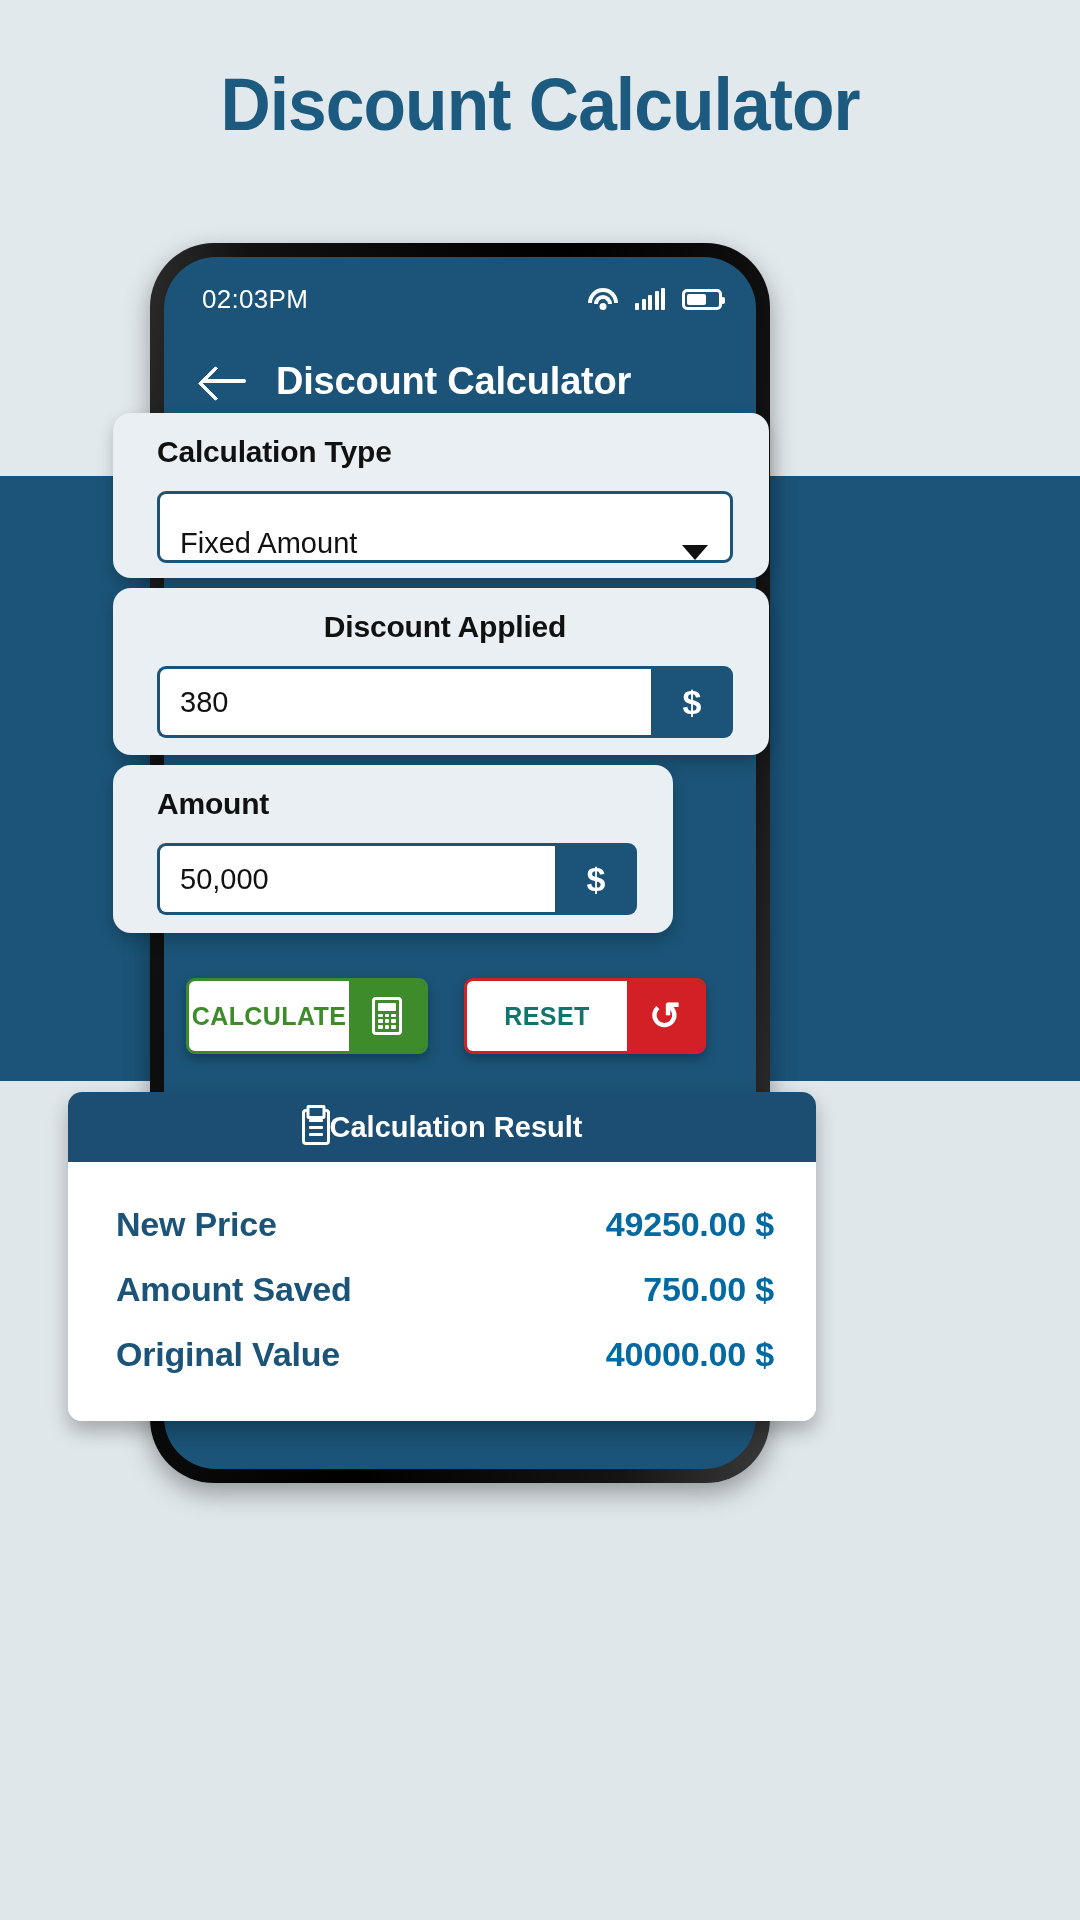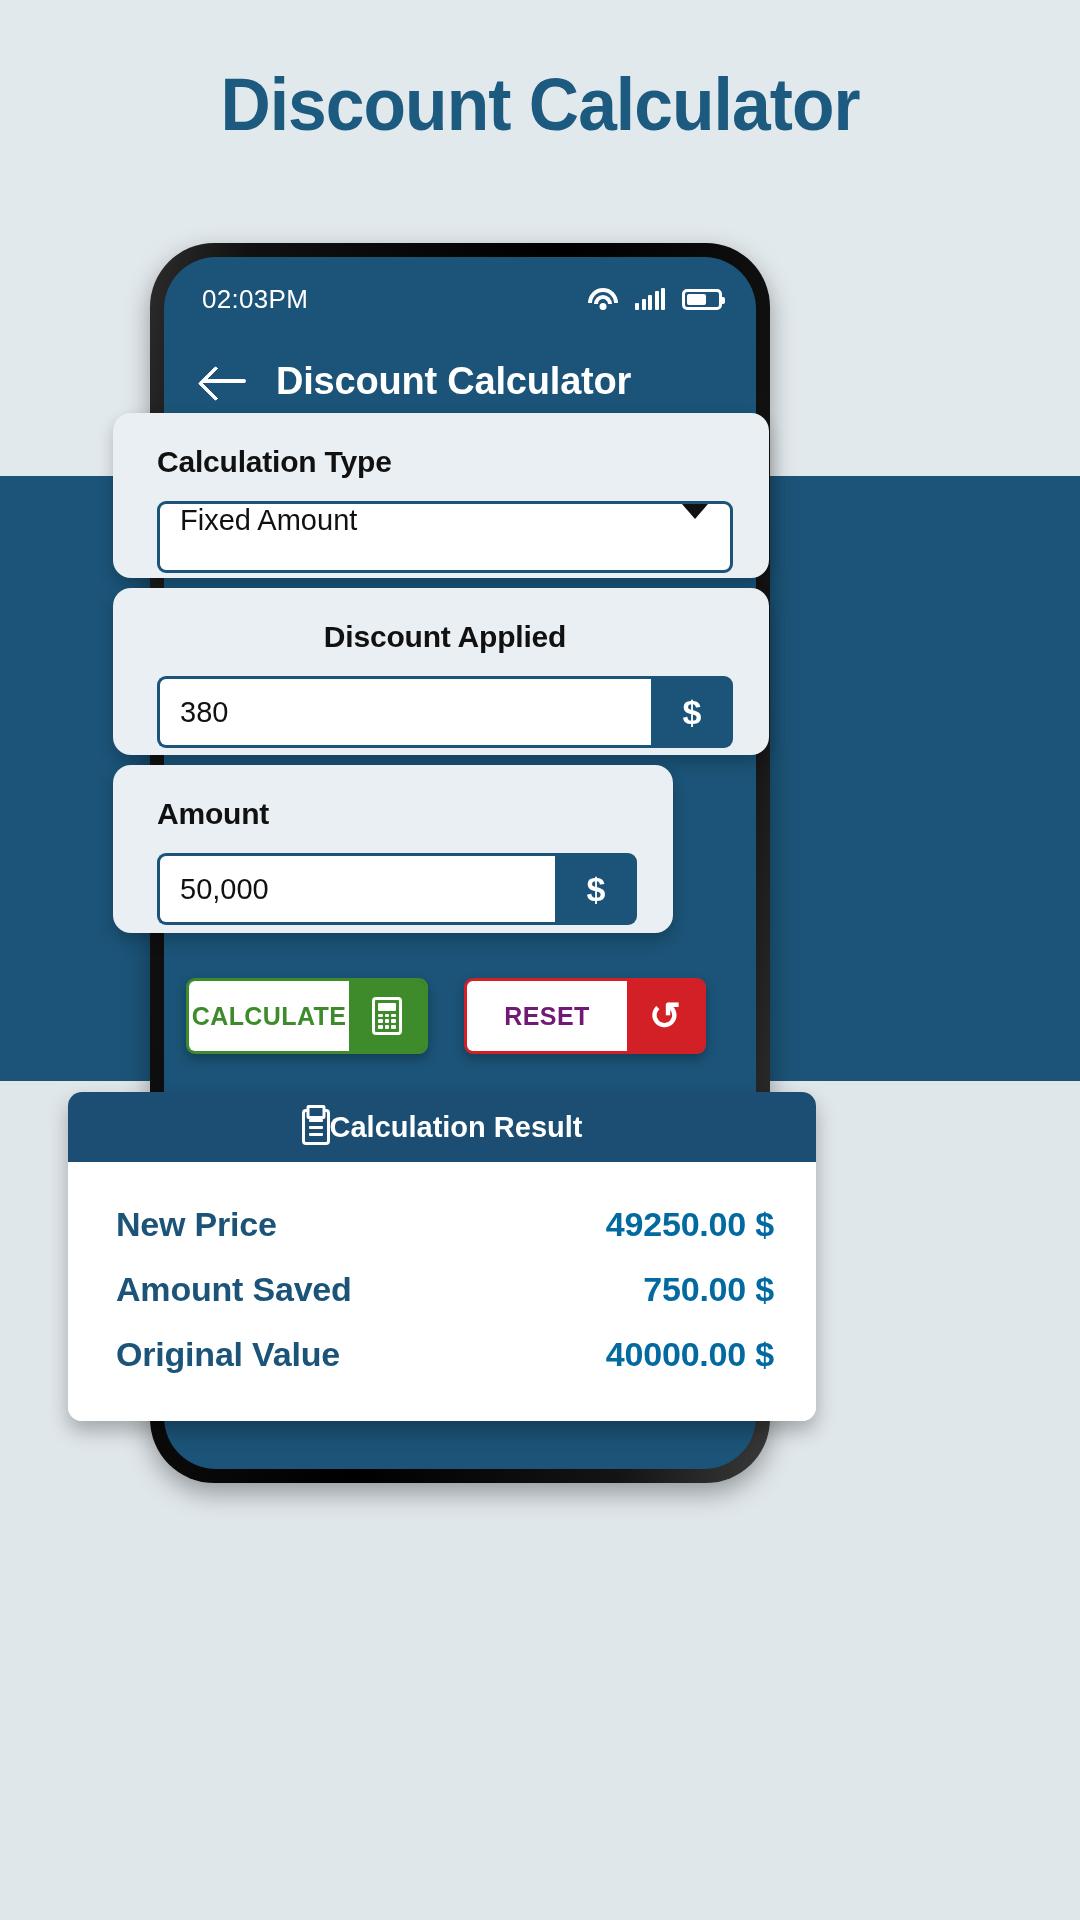--- a/index.html
+++ b/index.html
@@ -83,34 +83,34 @@
   .back-arrow::after{ content:""; position:absolute; left:1px; top:5px; width:21px; height:21px;
                       border-left:4px solid #fff; border-bottom:4px solid #fff; transform:rotate(45deg); border-radius:2px; }
   .appbar-title{ font-size:38px; font-weight:bold; letter-spacing:-.2px; }
 
   
   .card{
     position:absolute;
     background:#e9eff2;
     border-radius:18px;
     box-shadow:0 7px 16px rgba(0,0,0,.22);
-    padding:32px 36px 32px 44px;
+    padding:22px 36px 32px 44px;
   }
   .card-label{ font-size:30px; font-weight:bold; color:#111; margin-bottom:22px; letter-spacing:-.2px; }
 
   #card-type  { left:113px; top:413px;  width:656px; height:165px; }
   #card-disc  { left:113px; top:588px;  width:656px; height:167px;text-align:center; }
   #card-amt   { left:113px; top:765px;  width:560px; height:168px; }
 
   
   .field-row{ display:flex; align-items:stretch; }
   .select-box{
     flex:1; height:72px; background:#fff;
     border:3px solid #1b5478; border-radius:9px;
-    display:flex; align-items:flex-start; justify-content:space-between;
+    display:flex; align-items:flex-end; justify-content:space-between;
     padding:0 22px 0 20px; font-size:29px; color:#111;
   }
   .caret{ width:0; height:0; border-left:13px solid transparent; border-right:13px solid transparent;
           border-top:15px solid #111; }
 
   .text-box{
     flex:1; height:72px; background:#fff;
     border:3px solid #1b5478; border-radius:9px 0 0 9px; border-right:none;
     display:flex; align-items:center; padding:0 20px; font-size:29px; color:#111;
   }
@@ -135,21 +135,21 @@
     flex:1; background:#fff; display:flex; align-items:center; justify-content:center;
     font-size:25px; font-weight:bold; letter-spacing:.4px;
   }
   .btn .ico{
     width:76px; display:flex; align-items:center; justify-content:center;
   }
   #btn-calculate{ border:3px solid #3d8b2a; }
   #btn-calculate .lbl{ color:#3d8b2a; }
   #btn-calculate .ico{ background:#3d8b2a; color:#fff; }
   #btn-reset{ border:3px solid #d32027; }
-  #btn-reset .lbl{ color:#701a75; }
+  #btn-reset .lbl{ color:#0f766e; }
   #btn-reset .ico{ background:#d32027; color:#fff; }
 
   
   .ic-calc{ width:30px; height:38px; border:3px solid #fff; border-radius:4px; padding:3px; display:flex; flex-direction:column; gap:2.5px; }
   .ic-calc .scr{ height:8px; background:#fff; border-radius:1px; }
   .ic-calc .keys{ flex:1; display:grid; grid-template-columns:repeat(3,1fr); grid-template-rows:repeat(3,1fr); gap:2px; }
   .ic-calc .keys i{ background:#fff; border-radius:1px; }
 
   
   .ic-reset{ font-size:38px; line-height:1; font-weight:bold; }

